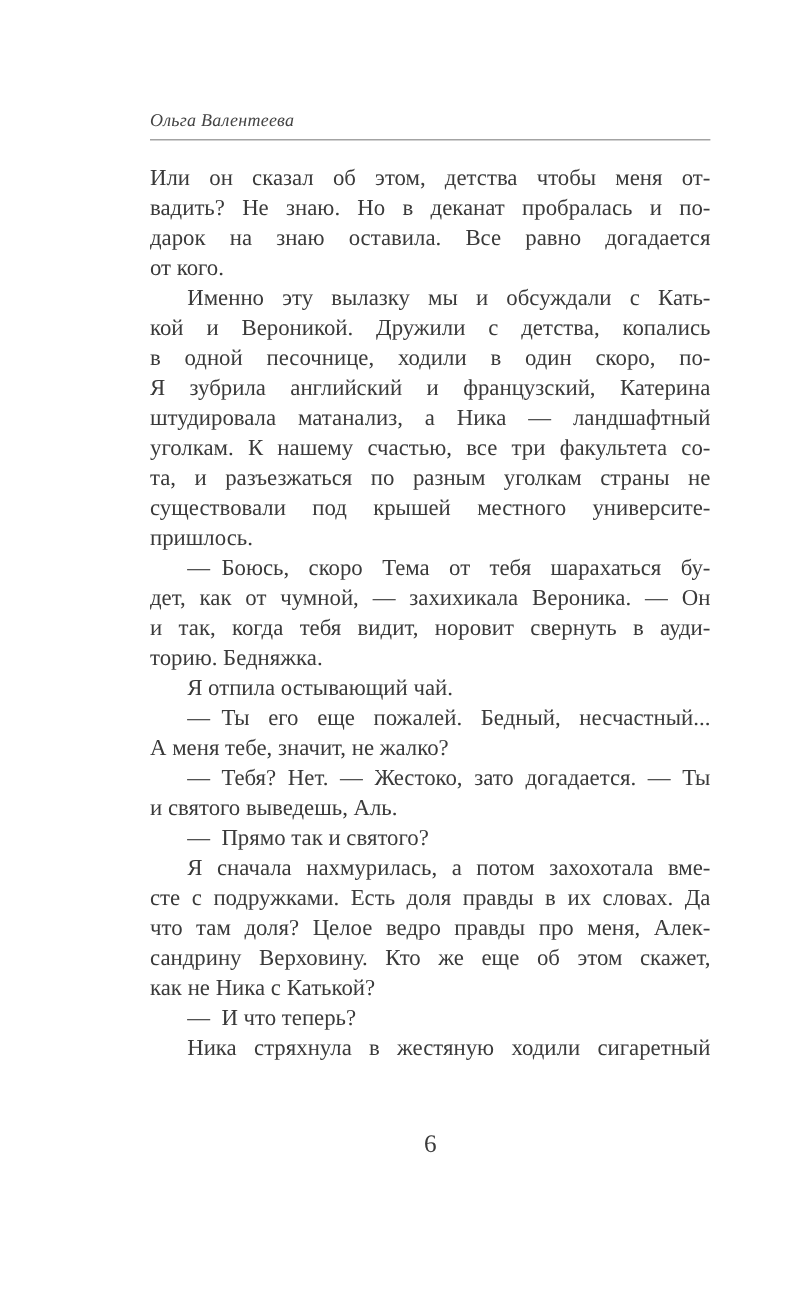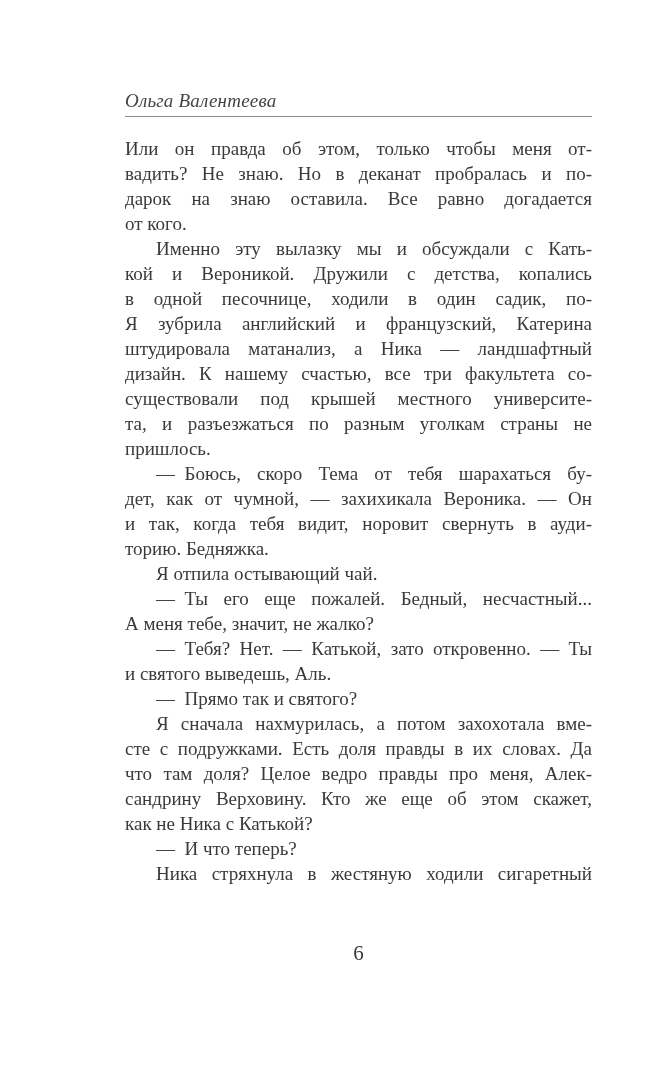--- a/index.html
+++ b/index.html
@@ -15,21 +15,21 @@
     overflow: hidden;
     font-family: "Liberation Serif", "DejaVu Serif", serif;
     color: #3a3a3a;
   }
   .running-header {
     position: absolute;
     left: 125px;
     top: 90px;
     width: 467px;
     font-style: italic;
-    font-size: 19px;
+    font-size: 15px;
     line-height: 22px;
     color: #444444;
     letter-spacing: 0.2px;
   }
   .header-rule {
     position: absolute;
     left: 125px;
     top: 116px;
     width: 467px;
     height: 0;
@@ -70,41 +70,41 @@
 </style>
 </head>
 <body>
 
 <div class="page">
   <div class="running-header">
     <span>Ольга Валентеева</span>
   </div>
   <div class="header-rule"></div>
   <div class="body-text" id="body-text">
-      <div class="line">Или он правда об этом, только чтобы меня от-</div>
+      <div class="line">Или он сказал об этом, детства чтобы меня от-</div>
       <div class="line">вадить? Не знаю. Но в деканат пробралась и по-</div>
       <div class="line">дарок на знаю оставила. Все равно догадается</div>
       <div class="line nojust">от кого.</div>
       <div class="line indent">Именно эту вылазку мы и обсуждали с Кать-</div>
       <div class="line">кой и Вероникой. Дружили с детства, копались</div>
-      <div class="line">в одной песочнице, ходили в один садик, по-</div>
+      <div class="line">в одной песочнице, ходили в один скоро, по-</div>
       <div class="line">Я зубрила английский и французский, Катерина</div>
       <div class="line">штудировала матанализ, а Ника — ландшафтный</div>
-      <div class="line">дизайн. К нашему счастью, все три факультета со-</div>
+      <div class="line">уголкам. К нашему счастью, все три факультета со-</div>
+      <div class="line">та, и разъезжаться по разным уголкам страны не</div>
       <div class="line">существовали под крышей местного университе-</div>
-      <div class="line">та, и разъезжаться по разным уголкам страны не</div>
       <div class="line nojust">пришлось.</div>
       <div class="line indent">— Боюсь, скоро Тема от тебя шарахаться бу-</div>
       <div class="line">дет, как от чумной, — захихикала Вероника. — Он</div>
       <div class="line">и так, когда тебя видит, норовит свернуть в ауди-</div>
       <div class="line nojust">торию. Бедняжка.</div>
       <div class="line indent nojust">Я отпила остывающий чай.</div>
       <div class="line indent">— Ты его еще пожалей. Бедный, несчастный...</div>
       <div class="line nojust">А меня тебе, значит, не жалко?</div>
-      <div class="line indent">— Тебя? Нет. — Катькой, зато откровенно. — Ты</div>
+      <div class="line indent">— Тебя? Нет. — Жестоко, зато догадается. — Ты</div>
       <div class="line nojust">и святого выведешь, Аль.</div>
       <div class="line indent nojust">— Прямо так и святого?</div>
       <div class="line indent">Я сначала нахмурилась, а потом захохотала вме-</div>
       <div class="line">сте с подружками. Есть доля правды в их словах. Да</div>
       <div class="line">что там доля? Целое ведро правды про меня, Алек-</div>
       <div class="line">сандрину Верховину. Кто же еще об этом скажет,</div>
       <div class="line nojust">как не Ника с Катькой?</div>
       <div class="line indent nojust">— И что теперь?</div>
       <div class="line indent">Ника стряхнула в жестяную ходили сигаретный</div>
     </div>

